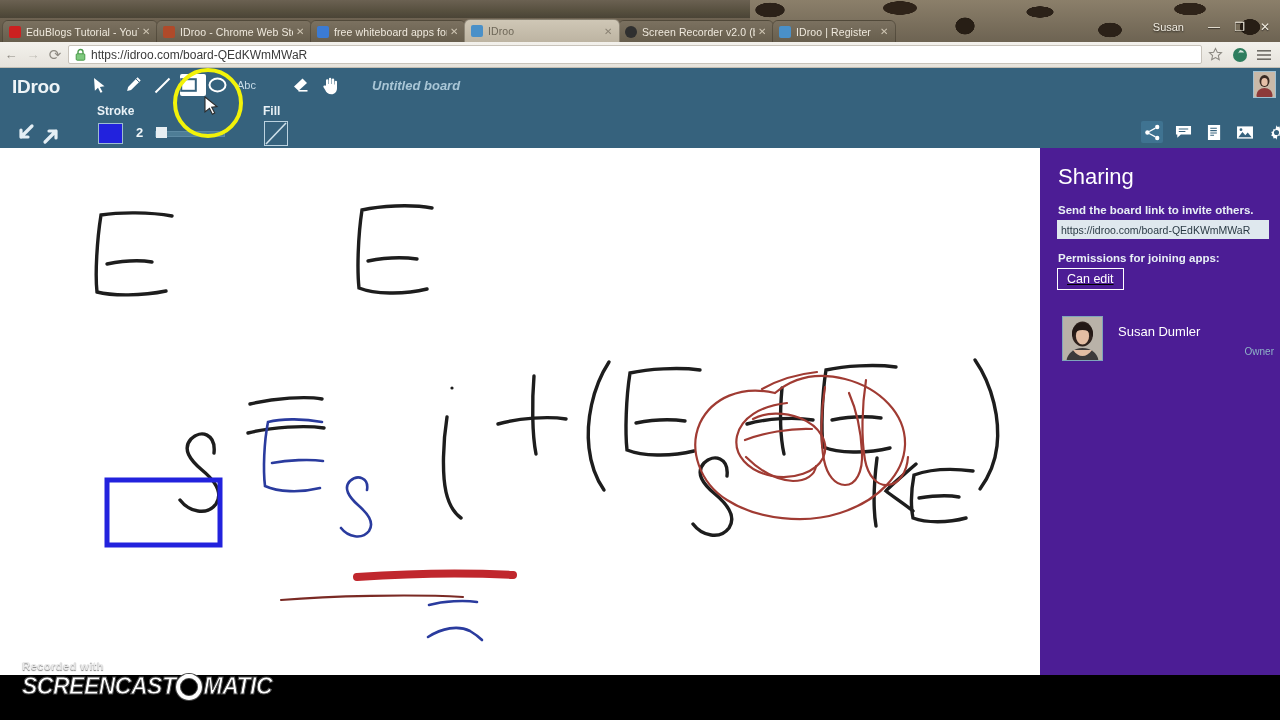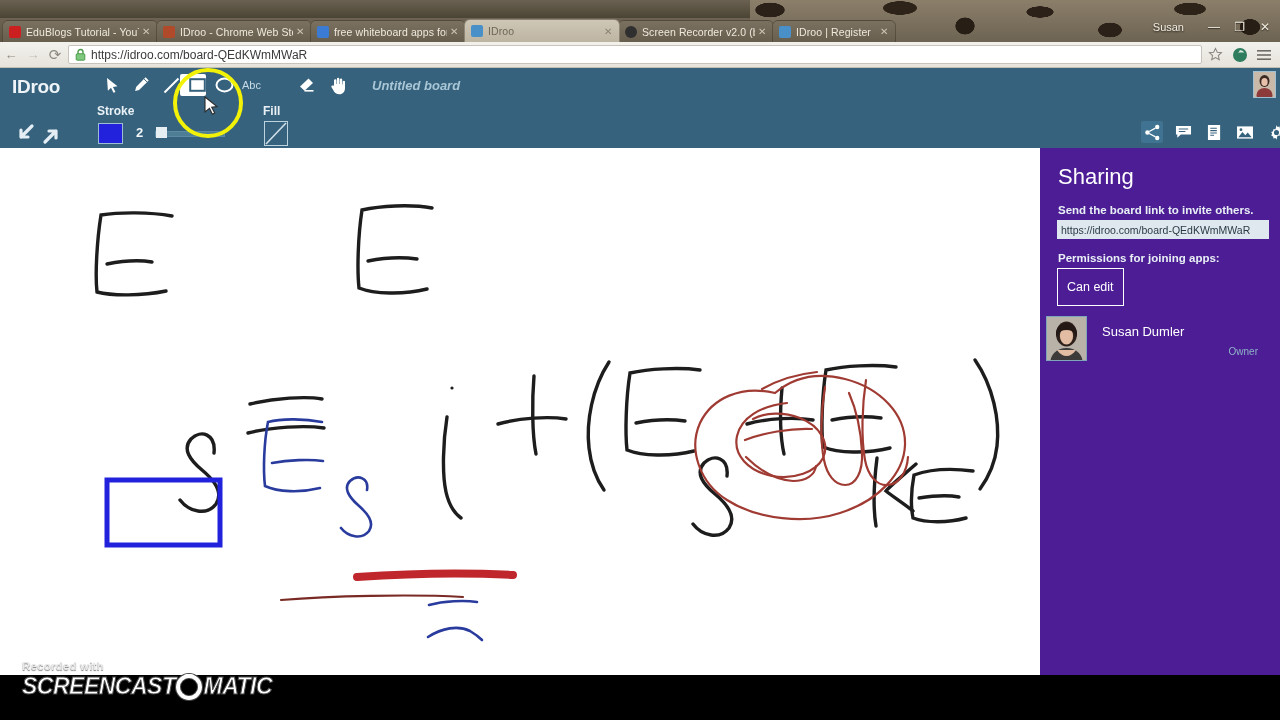--- a/index.html
+++ b/index.html
@@ -71,21 +71,21 @@
   .urltext{ font-size:12px; color:#3a3a3a; white-space:nowrap; }
   .navright{ display:flex; align-items:center; gap:9px; padding-right:9px; flex:0 0 auto; }
 
   
   .app-toolbar{
     position:absolute; left:0; top:68px; width:1280px; height:80px; background:#36627d;
   }
   .brand{ position:absolute; left:12px; top:76px; font-size:19px; font-weight:bold;
           color:#eef4f7; letter-spacing:-.3px; }
   .tool{ position:absolute; top:74px; width:26px; height:22px;
-         display:flex; align-items:center; justify-content:flex-end; }
+         display:flex; align-items:center; justify-content:flex-start; }
   .tool.sel{ background:#ffffff; border-radius:2px; }
   .boardname{ position:absolute; left:372px; top:78px; font-size:13px;
               font-style:italic; color:#a9c6d6;font-weight:bold; }
 
   .stroke-lab{ position:absolute; left:97px; top:104px; font-size:12px;
                font-weight:bold; color:#e9f1f6; }
   .fill-lab{ position:absolute; left:263px; top:104px; font-size:12px;
              font-weight:bold; color:#e9f1f6; }
   .swatch{ position:absolute; left:98px; top:123px; width:25px; height:21px;
            background:#2222dd; border:1px solid #9dbdd0; }
@@ -113,25 +113,25 @@
   
   .panel{ position:absolute; left:1040px; top:148px; width:240px; height:527px;
           background:#4c1d95; }
   .panel h2{ position:absolute; left:18px; top:16px; font-size:22px;
              font-weight:normal; color:#ffffff; }
   .p-lab{ position:absolute; left:18px; font-size:11.5px; color:#e8f0f5; font-weight:bold; }
   .linkbox{ position:absolute; left:17px; top:72px; width:212px; height:19px;
             background:#dfe8ee; border:none; display:flex; align-items:center;
             padding:0 4px; overflow:hidden; }
   .linkbox span{ font-size:10.5px; color:#2a3a44; white-space:nowrap; }
-  .permbtn{ position:absolute; left:17px; top:120px; height:38px;
+  .permbtn{ position:absolute; left:17px; top:120px; height:22px;
             border:1px solid #ffffff; display:flex; align-items:center;
-            padding:0 9px; }
+            padding:0 9px;text-decoration:underline; }
   .permbtn span{ font-size:12.5px; color:#ffffff; }
-  .userrow{ position:absolute; left:6px; top:168px; width:212px; height:48px; }
+  .userrow{ position:absolute; left:22px; top:168px; width:212px; height:48px; }
   .u-avatar{ position:absolute; left:0; top:0; width:41px; height:45px;
              border:1px solid #7fa5bb; overflow:hidden; background:#9aa3ad; }
   .u-name{ position:absolute; left:56px; top:8px; font-size:13px; color:#ffffff; }
   .u-role{ position:absolute; right:0; top:30px; font-size:10px; color:#8fb3c7; }
 
   
   .blackbar{ position:absolute; left:0; top:675px; width:1280px; height:45px; background:#000; }
   .wm{ position:absolute; left:22px; top:660px; width:215px; }
   .wm .rec{ font-size:11.5px; color:#e9e9e9; font-weight:bold;
             text-shadow:0 1px 1px rgba(0,0,0,.5); letter-spacing:.2px; }

